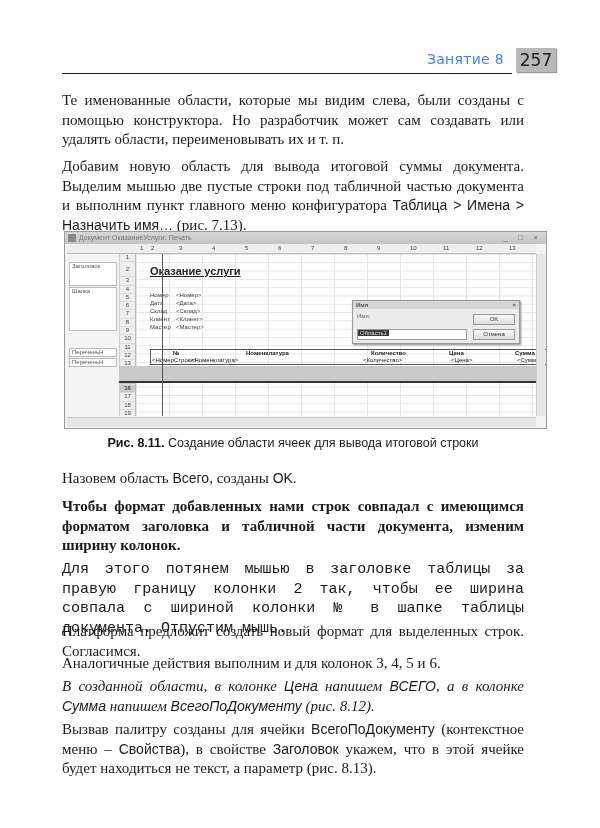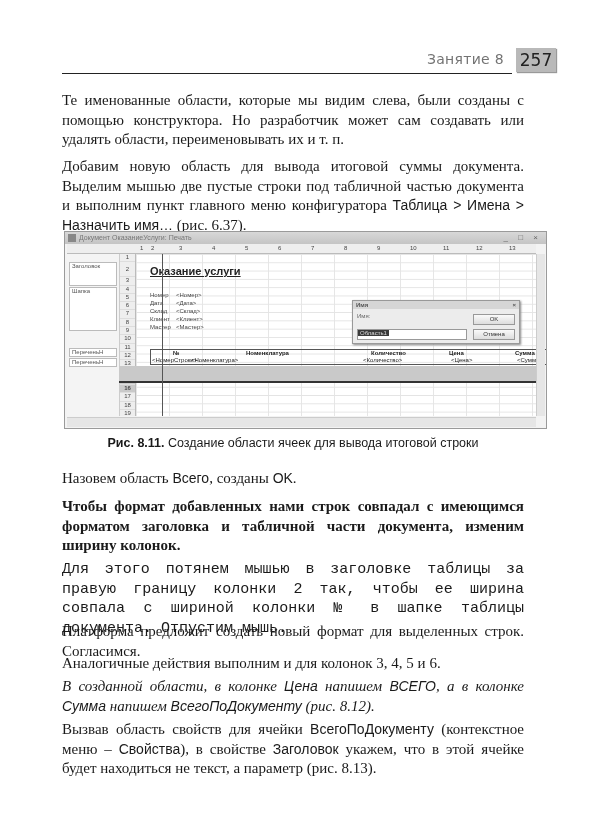--- a/index.html
+++ b/index.html
@@ -1,19 +1,19 @@
 <!DOCTYPE html>
 <html><head>
 <meta charset="utf-8">
 <style>
   html, body { margin:0; padding:0; background:#fff; }
   body { width:600px; height:828px; position:relative; overflow:hidden; font-family:"Liberation Serif", serif; color:#1a1a1a; }
   .header { position:absolute; left:62px; top:48px; width:494px; height:26px; }
   .header .rule { position:absolute; left:0; right:44px; bottom:0; border-bottom:1.5px solid #222; }
-  .header .chapter { position:absolute; right:52px; top:3px; font-family:"DejaVu Sans", sans-serif; font-size:14px; letter-spacing:0.3px; color:#737373; }
+  .header .chapter { position:absolute; right:52px; top:3px; font-family:"DejaVu Sans", sans-serif; font-size:14px; letter-spacing:0.3px; color:#3b82f6; }
   .header .pagenum { position:absolute; right:0; top:0; width:40px; height:24px; background:#b9b9b9; font-family:"DejaVu Sans", sans-serif; font-size:17px; text-align:center; line-height:24px; color:#222; box-shadow:1px 1px 1px #999; }
   .para { position:absolute; left:62px; width:462px; font-size:15px; line-height:19.5px; text-align:justify; }
   .sans { font-family:"Liberation Sans", sans-serif; font-size:14px; }
   
   .shot { position:absolute; left:64px; top:231px; width:481px; height:196px; background:#f3f3f3; border:1px solid #9a9a9a; font-family:"Liberation Sans", sans-serif; overflow:hidden; }
   .titlebar { height:12px; background:linear-gradient(#d8d8d8,#c4c4c4); font-size:7px; line-height:12px; color:#777; padding-left:14px; position:relative; }
   .titlebar .appicon { position:absolute; left:3px; top:2px; width:8px; height:8px; background:#888; }
   .titlebar .winbtns { position:absolute; right:4px; top:0; font-size:8px; color:#666; letter-spacing:4px; }
   .grid { position:absolute; left:2px; top:12px; right:10px; bottom:12px; background:#fff; }
   .colhdr { position:absolute; left:0; top:0; right:0; height:9px; background:#eee; border-bottom:1px solid #bbb; font-size:6px; color:#444; }
@@ -47,21 +47,21 @@
 <body>
 
 <div class="header">
   <div class="rule"></div>
   <span class="chapter">Занятие 8</span>
   <span class="pagenum">257</span>
 </div>
 
 <p class="para" style="top:76px;">Те именованные области, которые мы видим слева, были созданы с помощью конструктора. Но разработчик может сам создавать или удалять области, переименовывать их и т. п.</p>
 
-<p class="para" style="top:142px;"><span>Добавим новую область для вывода итоговой суммы документа. Выделим мышью две пустые строки под табличной частью документа и выполним пункт главного меню конфигуратора </span><span class="sans">Таблица &gt; Имена &gt; Назначить имя…</span><span> (рис. 6.37).</span></p>
+<p class="para" style="top:142px;"><span>Добавим новую область для вывода итоговой суммы документа. Выделим мышью две пустые строки под табличной частью документа и выполним пункт главного меню конфигуратора </span><span class="sans">Таблица &gt; Имена &gt; Назначить имя…</span><span> (рис. 7.13).</span></p>
 
 <div class="shot">
   <div class="titlebar">
     <span class="appicon"></span>
     <span>Документ ОказаниеУслуги: Печать</span>
     <span class="winbtns">_ □ ×</span>
   </div>
   <div class="grid">
     <div class="colhdr">
       <span style="left:73px">1</span>
@@ -157,13 +157,13 @@
 <p class="para" style="top:482px;font-weight:bold;">Чтобы формат добавленных нами строк совпадал с имеющимся форматом заголовка и табличной части документа, изменим ширину колонок.</p>
 
 <p class="para" style="top:545px;font-family:Liberation Mono, monospace;">Для этого потянем мышью в заголовке таблицы за правую границу колонки 2 так, чтобы ее ширина совпала с шириной колонки № в шапке таблицы документа. Отпустим мышь.</p>
 
 <p class="para" style="top:607px;">Платформа предложит создать новый формат для выделенных строк. Согласимся.</p>
 
 <p class="para" style="top:639px;">Аналогичные действия выполним и для колонок 3, 4, 5 и 6.</p>
 
 <p class="para" style="top:662px;font-style:italic;"><span>В созданной области, в колонке </span><span class="sans">Цена</span><span> напишем </span><span class="sans">ВСЕГО</span><span>, а в колонке </span><span class="sans">Сумма</span><span> напишем </span><span class="sans">ВсегоПоДокументу</span><span> (рис. 8.12).</span></p>
 
-<p class="para" style="top:705px;"><span>Вызвав область свойств для ячейки </span><span class="sans">ВсегоПоДокументу</span><span> (контекстное меню – </span><span class="sans">Свойства</span><span>), в свойстве </span><span class="sans">Заголовок</span><span> укажем, что в этой ячейке будет находиться не текст, а параметр (рис. 8.13).</span></p>
+<p class="para" style="top:705px;"><span>Вызвав палитру созданы для ячейки </span><span class="sans">ВсегоПоДокументу</span><span> (контекстное меню – </span><span class="sans">Свойства</span><span>), в свойстве </span><span class="sans">Заголовок</span><span> укажем, что в этой ячейке будет находиться не текст, а параметр (рис. 8.13).</span></p>
 
 </body></html>

